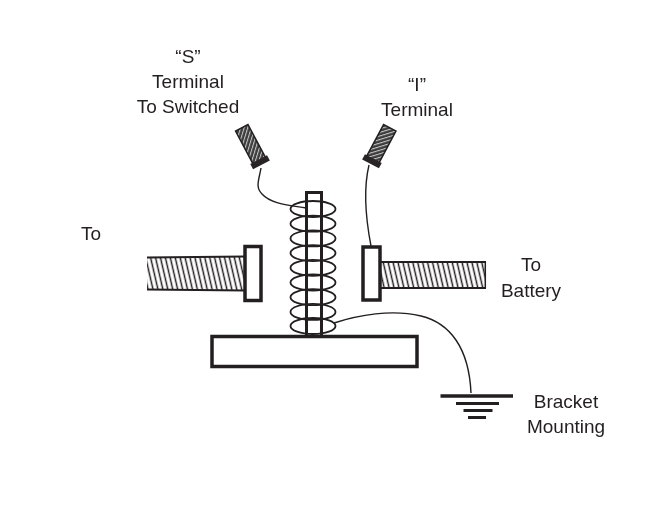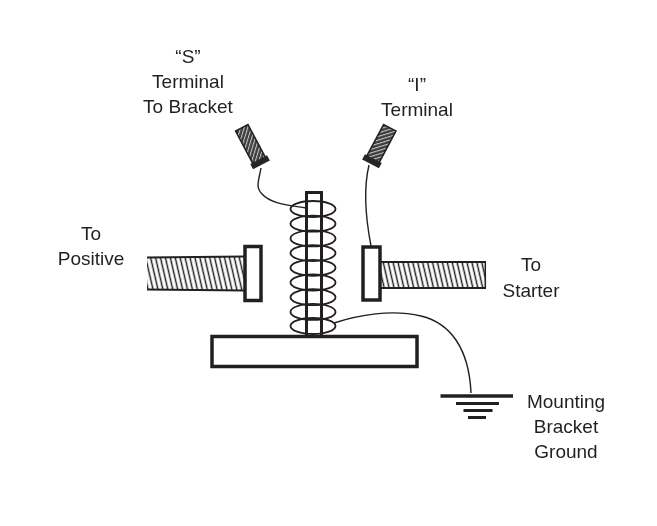--- a/index.html
+++ b/index.html
@@ -91,37 +91,35 @@
       <line x1="440.5" y1="396" x2="513" y2="396" stroke-width="3.5"></line>
       <line x1="456" y1="403.5" x2="499" y2="403.5" stroke-width="3"></line>
       <line x1="463.5" y1="410.5" x2="492.5" y2="410.5" stroke-width="3"></line>
       <line x1="468" y1="417.5" x2="486" y2="417.5" stroke-width="3"></line>
     </g>
   </svg>
 
   <div class="label" style="left:188px; top:44px;">
     <div>“S”</div>
     <div>Terminal</div>
-    <div>To Bracket</div>
+    <div>To Switched</div>
   </div>
 
   <div class="label" style="left:417px; top:72px;">
     <div>“I”</div>
     <div>Terminal</div>
   </div>
 
   <div class="label" style="left:91px; top:221px;">
     <div>To</div>
-    <div>Positive</div>
   </div>
 
   <div class="label" style="left:531px; top:252px; line-height:26px;">
     <div>To</div>
-    <div>Starter</div>
+    <div>Battery</div>
   </div>
 
   <div class="label" style="left:566px; top:389px;">
+    <div>Bracket</div>
     <div>Mounting</div>
-    <div>Bracket</div>
-    <div>Ground</div>
   </div>
 
 </div>
 
 </body></html>

